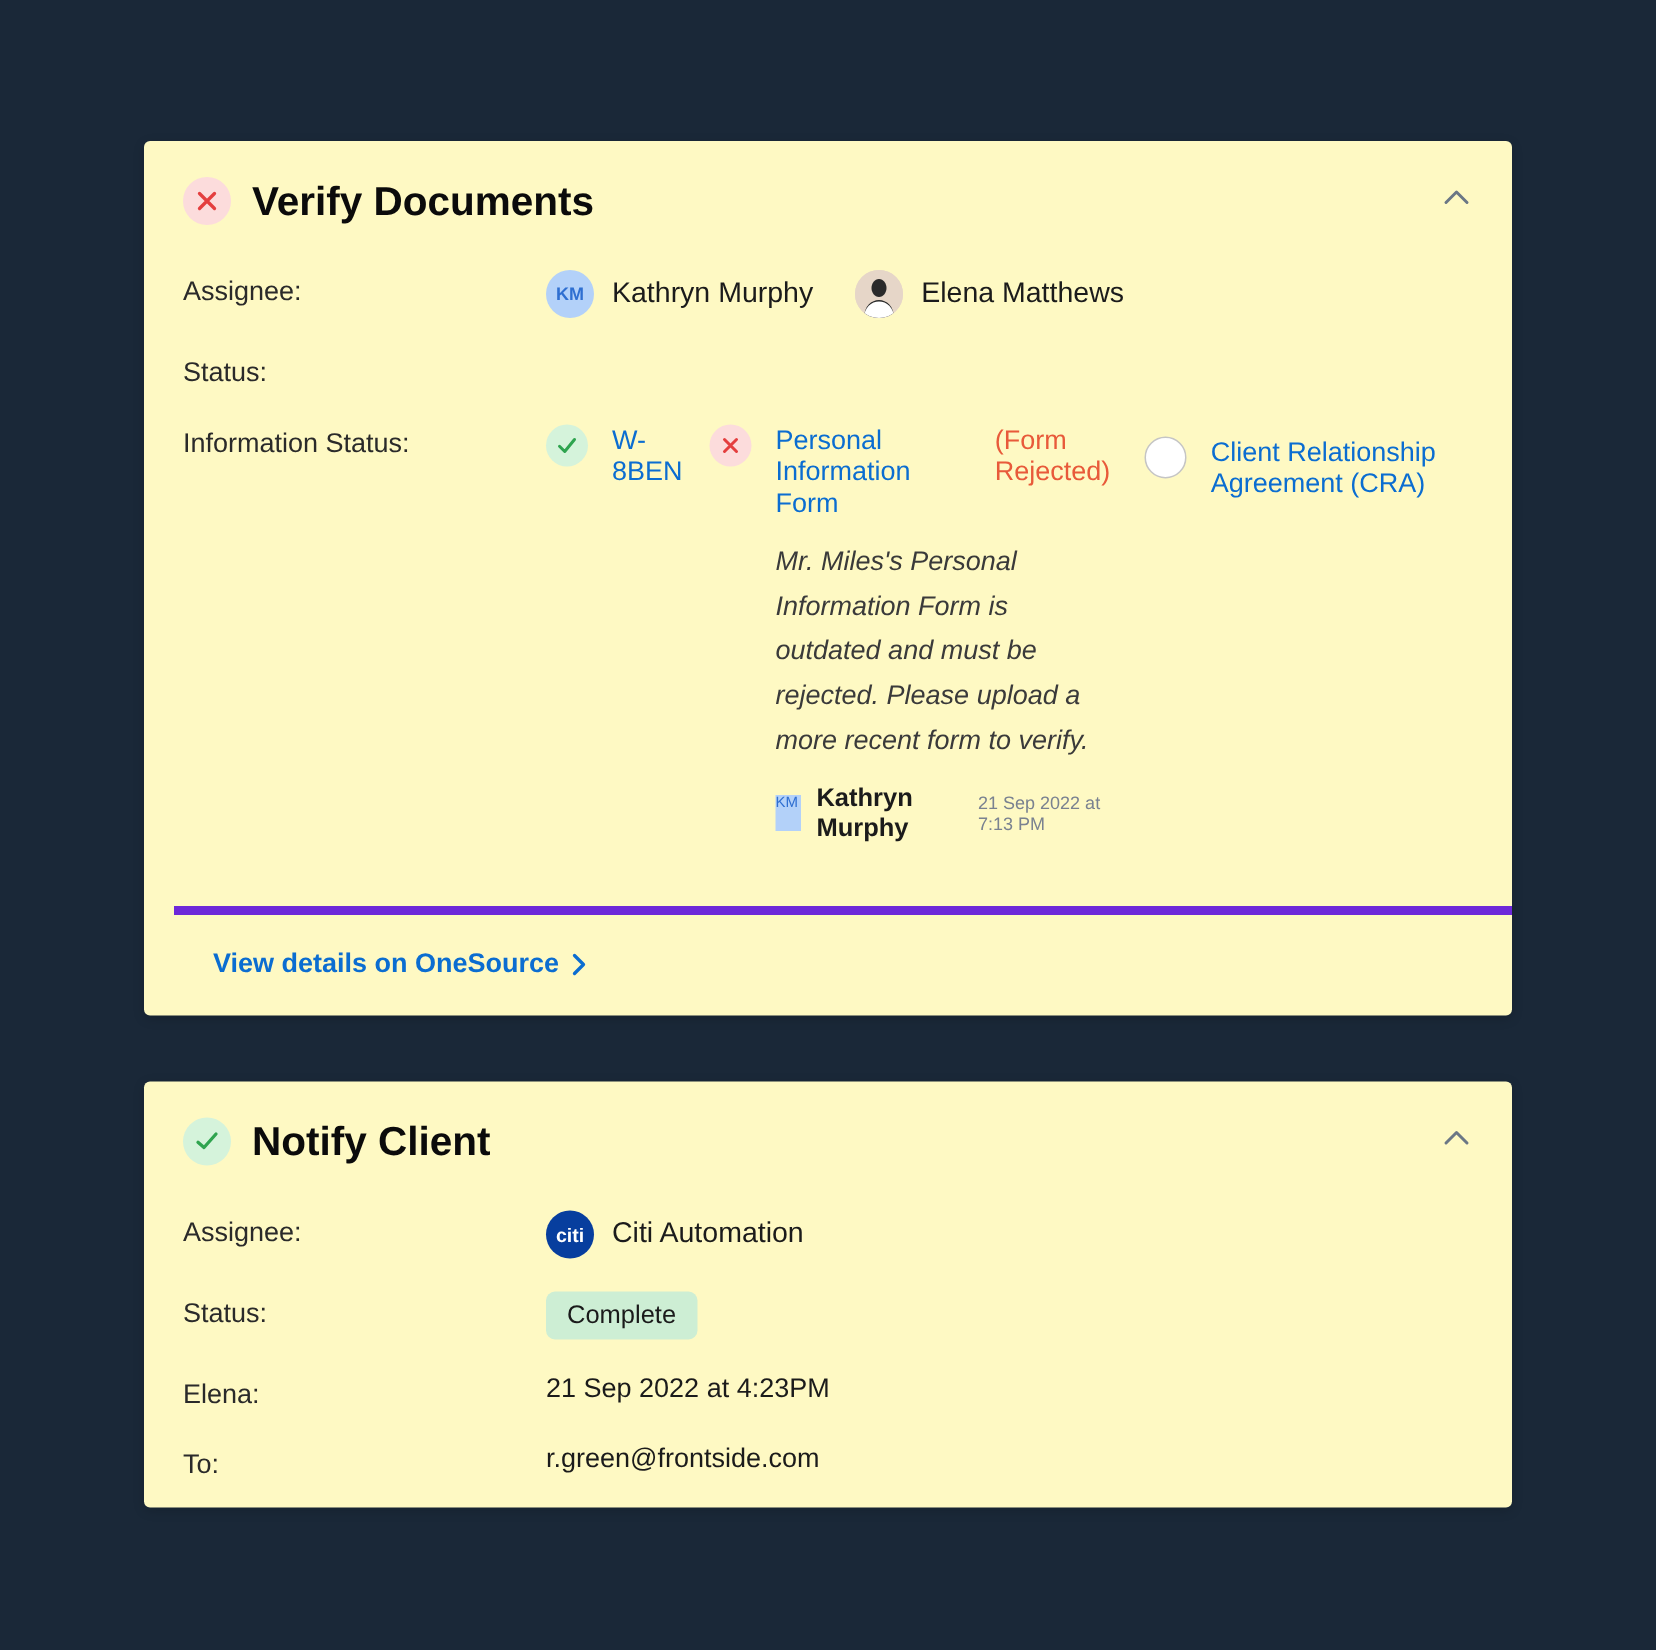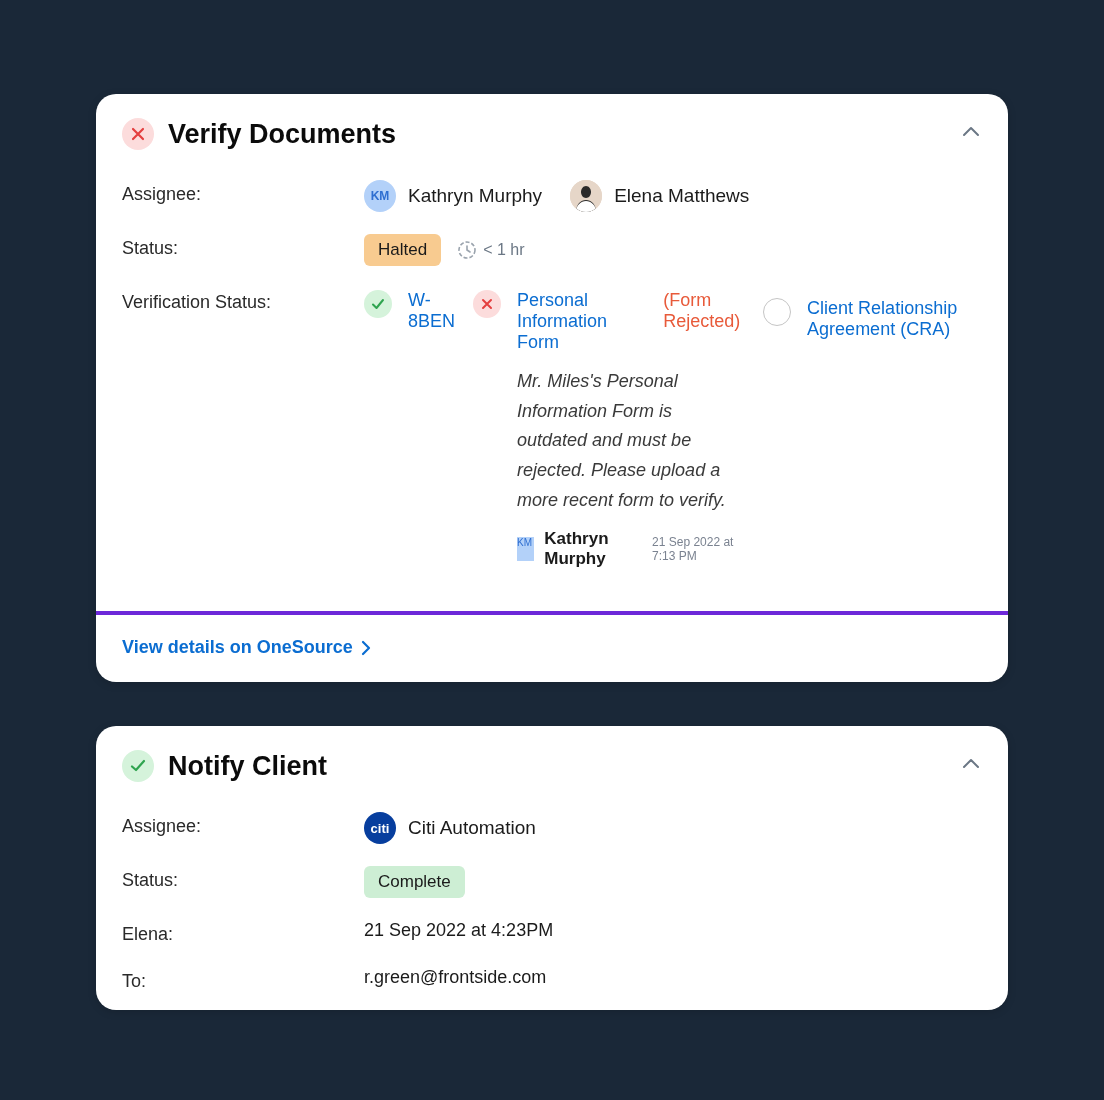--- a/index.html
+++ b/index.html
@@ -5,22 +5,22 @@
     * { box-sizing: border-box; margin: 0; padding: 0; }
     body {
       width: 1104px;
       height: 1100px;
       background: #1a2838;
       font-family: -apple-system, BlinkMacSystemFont, "Segoe UI", Helvetica, Arial, sans-serif;
       padding: 94px 96px 0 96px;
       overflow: hidden;
     }
     .card {
-      background: #ffffff;
-      border-radius: 20px;
+      background: #fef9c3;
+      border-radius: 4px;
       box-shadow: 0 2px 8px rgba(0,0,0,0.15);
       margin-bottom: 44px;
       overflow: hidden;
     }
     .card-header {
       display: flex;
       align-items: center;
       padding: 24px 26px 18px 26px;
     }
     .card-title-icon {
@@ -156,23 +156,24 @@
     }
     .note-author {
       display: flex;
       align-items: center;
       margin-top: 14px;
     }
     .note-author .avatar { width: 24px; height: 24px; font-size: 10px; margin-right: 10px; }
     .note-author-name { font-size: 17px; font-weight: 600; color: #1b1b1b; margin-right: 14px; }
     .note-date { font-size: 12px; color: #7a8290; }
     .card-footer {
-      border-top: 4px solid #6d28d9;
+      border-top: 6px solid #6d28d9;
       padding: 22px 26px 24px 26px;
       margin-top: 24px;
+      margin-left: 20px;
     }
     .footer-link {
       color: #0b6dd1;
       font-size: 18px;
       font-weight: 600;
       text-decoration: none;
       display: inline-flex;
       align-items: center;
       cursor: pointer;
     }
@@ -218,34 +219,24 @@
               <path d="M6 32 C6 25 11 21 16 21 C21 21 26 25 26 32 Z" fill="#ffffff"></path>
             </svg>
           </div>
           <span class="assignee-name">Elena Matthews</span>
         </div>
       </div>
     </div>
 
     <div class="field-row">
       <div class="field-label">Status:</div>
-      <div class="field-value">
-        <span class="status-badge halted">Halted</span>
-        <div class="clock-wrap">
-          <svg width="20" height="20" viewBox="0 0 20 20">
-            <circle cx="10" cy="10" r="8" stroke="#9aa3ad" stroke-width="1.6" fill="none" stroke-dasharray="4 2"></circle>
-            <path d="M10 6 L10 10 L13 12" stroke="#9aa3ad" stroke-width="1.6" fill="none" stroke-linecap="round"></path>
-          </svg>
-          <span>&lt; 1 hr</span>
-        </div>
-      </div>
-    </div>
-
-    <div class="field-row">
-      <div class="field-label">Verification Status:</div>
+    </div>
+
+    <div class="field-row">
+      <div class="field-label">Information Status:</div>
       <div class="field-value">
         <div class="verify-list">
 
           <div class="verify-item">
             <div class="vicon ok">
               <svg width="16" height="16" viewBox="0 0 16 16">
                   <path d="M3 8.5 L6.5 12 L13 4" stroke="#2fa44f" stroke-width="2" fill="none" stroke-linecap="round" stroke-linejoin="round"></path>
                 </svg>
             </div>
             <span class="vlink">W-8BEN</span>

